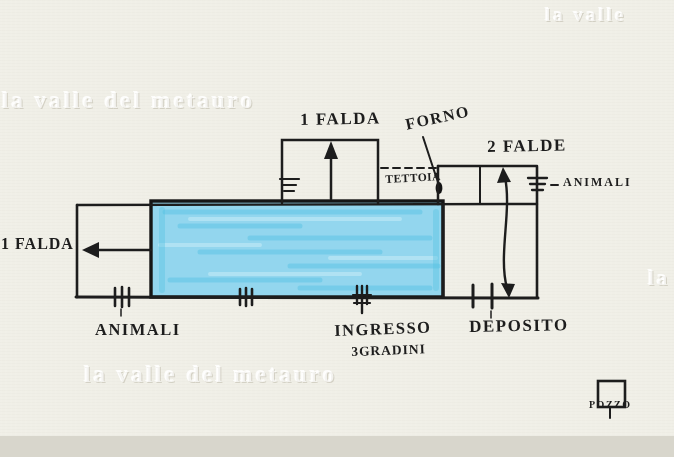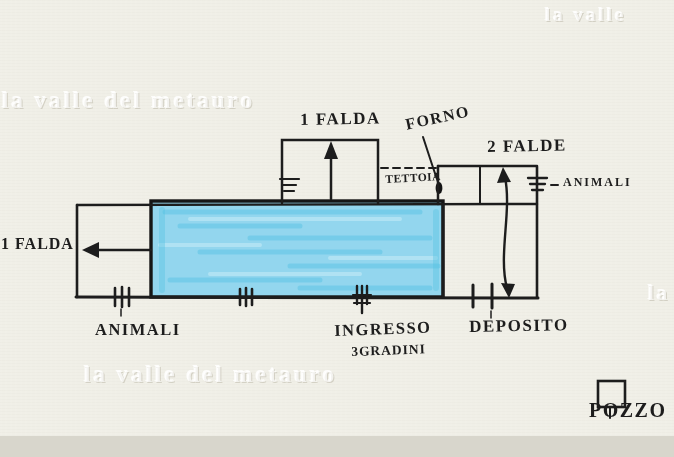--- a/index.html
+++ b/index.html
@@ -24,21 +24,21 @@
   }
 </style>
 </head>
 <body>
 
 <div class="paper">
 
   <div class="wm" style="left:545px;top:4px;font-size:19px;">la valle</div>
   <div class="wm" style="left:2px;top:88px;font-size:23px;">la valle del metauro</div>
   <div class="wm" style="left:84px;top:362px;font-size:23px;">la valle del metauro</div>
-  <div class="wm" style="left:648px;top:266px;font-size:21px;margin-top:15px;">la</div>
+  <div class="wm" style="left:648px;top:266px;font-size:21px;">la</div>
 
   <svg class="plan" width="674" height="457" viewBox="0 0 674 457">
     <defs>
       <clipPath id="roomclip">
           <rect x="153" y="203" width="288" height="92"></rect>
         </clipPath>
     </defs>
 
     <rect x="151" y="201" width="292" height="96" fill="#93d6ee" stroke="#161616" stroke-width="3.4"></rect>
     <g clip-path="url(#roomclip)" stroke-linecap="round">
@@ -97,15 +97,15 @@
   <div class="label" style="left:300px;top:111px;font-size:17px;transform:rotate(-1deg);">1 FALDA</div>
   <div class="label" style="left:404px;top:117px;font-size:16px;transform:rotate(-12deg);">FORNO</div>
   <div class="label" style="left:487px;top:138px;font-size:17px;transform:rotate(-1deg);">2 FALDE</div>
   <div class="label" style="left:385px;top:174px;font-size:11.5px;letter-spacing:0.5px;transform:rotate(-3deg);">TETTOIA</div>
   <div class="label" style="left:563px;top:176px;font-size:12px;letter-spacing:2px;">ANIMALI</div>
   <div class="label" style="left:1px;top:236px;font-size:16px;letter-spacing:1px;">1 FALDA</div>
   <div class="label" style="left:95px;top:322px;font-size:16.5px;">ANIMALI</div>
   <div class="label" style="left:334px;top:323px;font-size:16.5px;transform:rotate(-2deg);">INGRESSO</div>
   <div class="label" style="left:351px;top:345px;font-size:13.5px;letter-spacing:1px;transform:rotate(-2deg);">3GRADINI</div>
   <div class="label" style="left:469px;top:318px;font-size:17px;transform:rotate(-1deg);">DEPOSITO</div>
-  <div class="label" style="left:589px;top:400px;font-size:20px;">POZZO</div>
+  <div class="label" style="left:589px;top:400px;font-size:10px;">POZZO</div>
 
 </div>
 
 </body></html>

